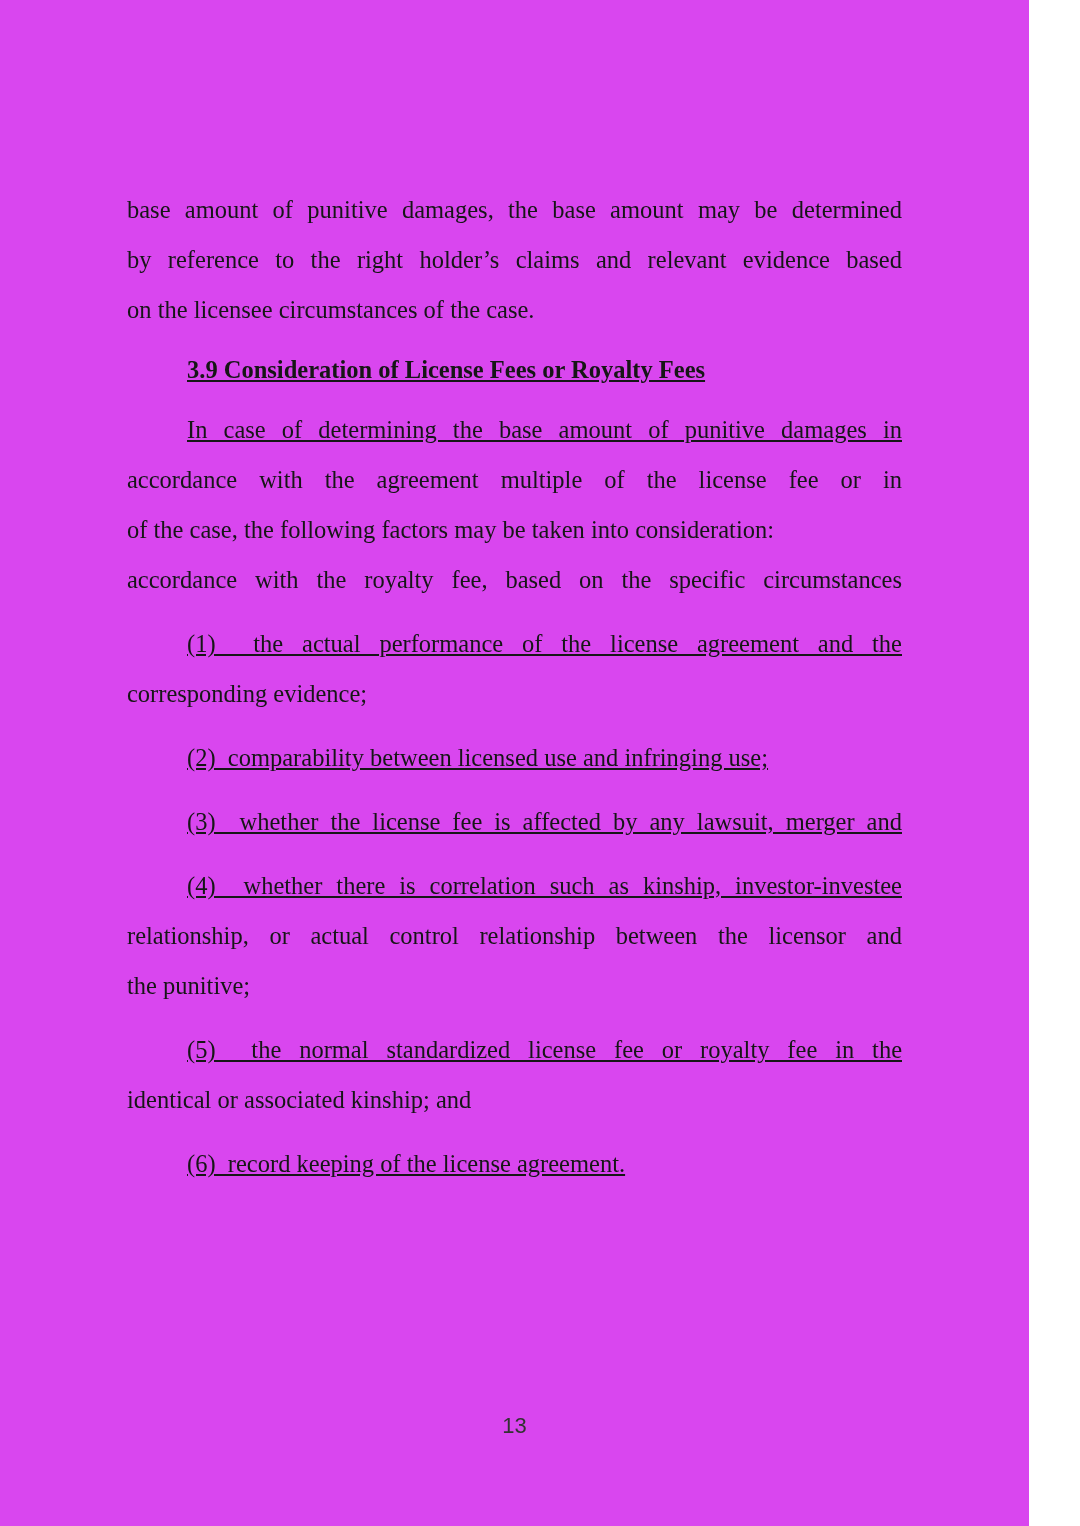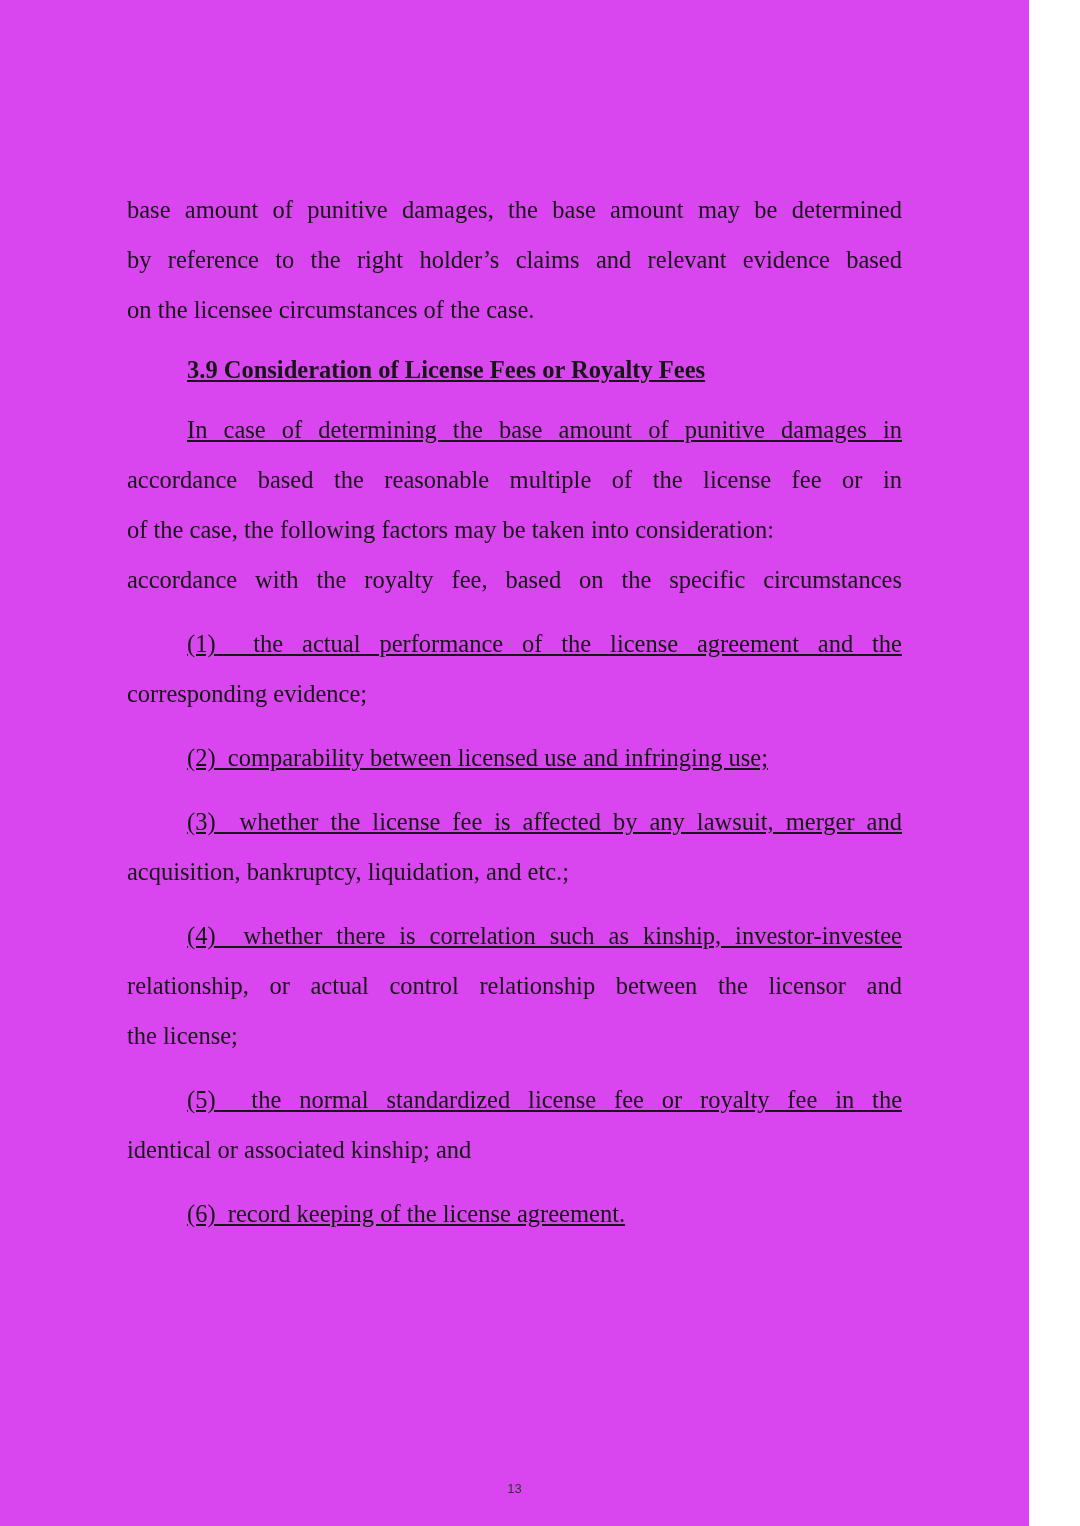--- a/index.html
+++ b/index.html
@@ -24,26 +24,26 @@
   .ln {
     display: block;
     text-align: justify;
     text-align-last: justify;
   }
   .ln-last { text-align-last: left; }
   .ind { text-indent: 60px; text-decoration: underline; }
   .heading .ln { text-align: left; text-align-last: left; }
   .page-number {
     position: absolute;
-    top: 1481px;
+    top: 1413px;
     left: 0;
     width: 100%;
     text-align: center;
     font-family: "Liberation Sans", "DejaVu Sans", sans-serif;
-    font-size: 13px;
+    font-size: 22px;
     color: #333333;
   }
 </style>
 </head>
 <body>
 
 <div class="sheet">
   <div class="body-text">
 
     <p class="para">
@@ -51,43 +51,42 @@
       <span class="ln">by reference to the right holder’s claims and relevant evidence based</span>
       <span class="ln ln-last">on the licensee circumstances of the case.</span>
     </p>
 
     <p class="para heading">
       <span class="ln ind">3.9 Consideration of License Fees or Royalty Fees</span>
     </p>
 
     <p class="para">
       <span class="ln ind">In case of determining the base amount of punitive damages in</span>
-      <span class="ln">accordance based the reasonable multiple of the license fee or in</span>
+      <span class="ln">accordance with the agreement multiple of the license fee or in</span>
       <span class="ln ln-last">of the case, the following factors may be taken into consideration:</span>
       <span class="ln">accordance with the royalty fee, based on the specific circumstances</span>
     </p>
 
     <p class="para item">
       <span class="ln ind">(1)&nbsp; the actual performance of the license agreement and the</span>
       <span class="ln ln-last">corresponding evidence;</span>
     </p>
 
     <p class="para item">
       <span class="ln ln-last ind">(2)&nbsp; comparability between licensed use and infringing use;</span>
     </p>
 
     <p class="para item">
       <span class="ln ind">(3)&nbsp; whether the license fee is affected by any lawsuit, merger and</span>
-      <span class="ln ln-last">acquisition, bankruptcy, liquidation, and etc.;</span>
     </p>
 
     <p class="para item">
       <span class="ln ind">(4)&nbsp; whether there is correlation such as kinship, investor-investee</span>
       <span class="ln">relationship, or actual control relationship between the licensor and</span>
-      <span class="ln ln-last">the license;</span>
+      <span class="ln ln-last">the punitive;</span>
     </p>
 
     <p class="para item">
       <span class="ln ind">(5)&nbsp; the normal standardized license fee or royalty fee in the</span>
       <span class="ln ln-last">identical or associated kinship; and</span>
     </p>
 
     <p class="para item">
       <span class="ln ln-last ind">(6)&nbsp; record keeping of the license agreement.</span>
     </p>

